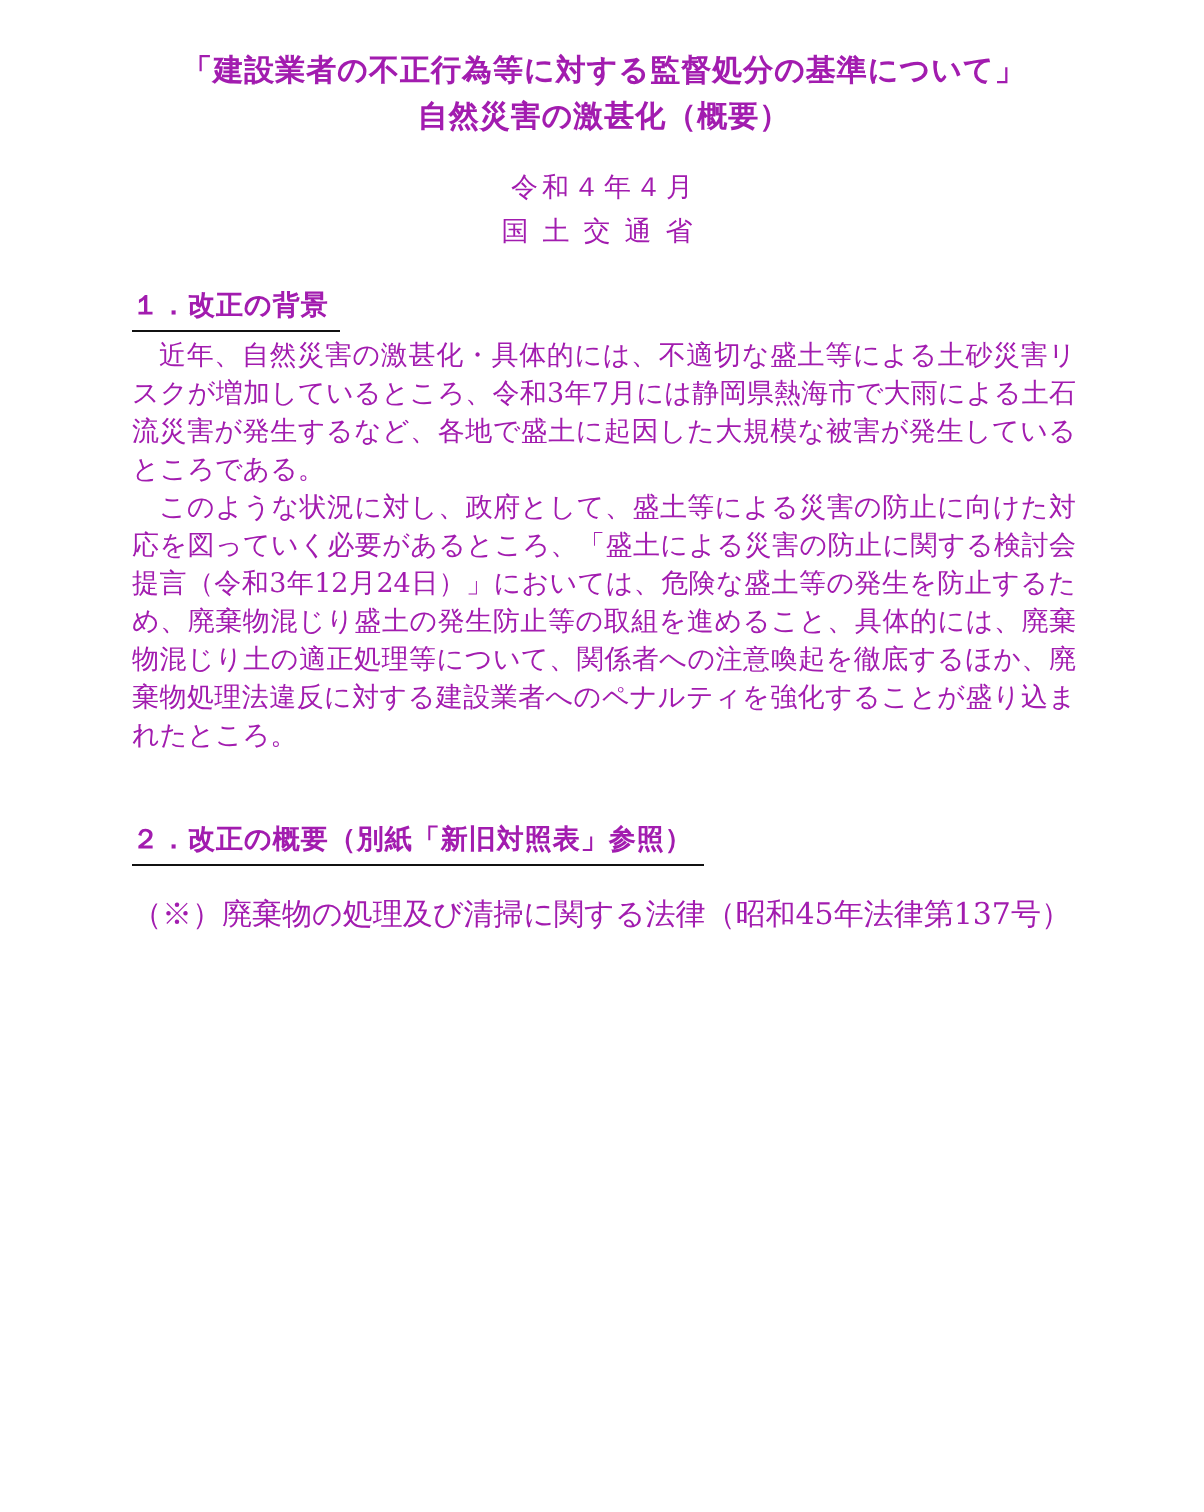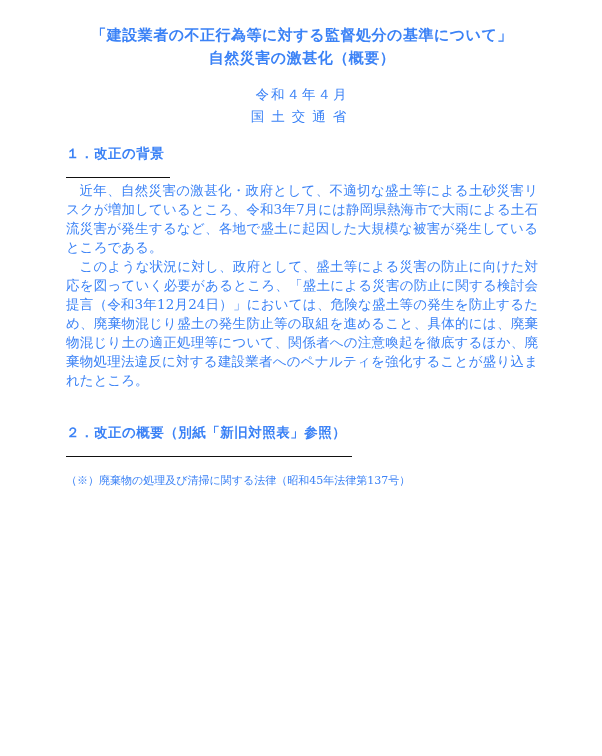--- a/index.html
+++ b/index.html
@@ -6,21 +6,21 @@
     margin: 0;
     padding: 0;
     background: #ffffff;
   }
   .page {
     position: relative;
     width: 602px;
     height: 756px;
     box-sizing: border-box;
     background: #ffffff;
-    color: #3b82f6;
+    color: #a21caf;
     font-family: "DejaVu Serif", "Liberation Serif", serif;
     padding: 24px 64px 0 66px;
     overflow: hidden;
   }
   .doc-title {
     font-family: "DejaVu Sans", "Liberation Sans", sans-serif;
     font-weight: bold;
     font-size: 15px;
     line-height: 23px;
     text-align: center;
@@ -42,42 +42,42 @@
   .sec-heading {
     font-family: "DejaVu Sans", "Liberation Sans", sans-serif;
     font-weight: bold;
     font-size: 13.5px;
     line-height: 20px;
     margin: 0;
   }
   .sec-heading > span {
     display: inline-block;
     border-bottom: 1.6px solid #111111;
-    padding-bottom: 14px;
+    padding-bottom: 2px;
     padding-right: 6px;
     letter-spacing: 0.5px;
   }
   .heading-1 { margin-top: 13px; }
   .heading-2 { margin-top: 32px; }
   .body-block { margin-top: 3px; }
   .body-para {
     margin: 0;
     font-size: 13.5px;
     line-height: 19px;
     text-align: justify;
     text-indent: 1em;
   }
   .sup-ref {
     font-size: 9px;
     vertical-align: super;
     line-height: 0;
   }
   .note-line {
     margin-top: 16px;
-    font-size: 11px;
+    font-size: 15px;
     line-height: 16px;
   }
 </style>
 </head>
 <body>
 
 <div class="page">
 
   <div class="doc-title">
     <div>「建設業者の不正行為等に対する監督処分の基準について」</div>
@@ -86,21 +86,21 @@
 
   <div class="meta-block">
     <div class="meta-date">令和４年４月</div>
     <div class="meta-org">国土交通省</div>
   </div>
 
   <h2 class="sec-heading heading-1">
     <span>１．改正の背景</span>
   </h2>
   <div class="body-block">
-    <p class="body-para">近年、自然災害の激甚化・政府として、不適切な盛土等による土砂災害リスクが増加しているところ、令和3年7月には静岡県熱海市で大雨による土石流災害が発生するなど、各地で盛土に起因した大規模な被害が発生しているところである。</p>
+    <p class="body-para">近年、自然災害の激甚化・具体的には、不適切な盛土等による土砂災害リスクが増加しているところ、令和3年7月には静岡県熱海市で大雨による土石流災害が発生するなど、各地で盛土に起因した大規模な被害が発生しているところである。</p>
     <p class="body-para">このような状況に対し、政府として、盛土等による災害の防止に向けた対応を図っていく必要があるところ、「盛土による災害の防止に関する検討会提言（令和3年12月24日）」においては、危険な盛土等の発生を防止するため、廃棄物混じり盛土の発生防止等の取組を進めること、具体的には、廃棄物混じり土の適正処理等について、関係者への注意喚起を徹底するほか、廃棄物処理法違反に対する建設業者へのペナルティを強化することが盛り込まれたところ。</p>
   </div>
 
   <h2 class="sec-heading heading-2">
     <span>２．改正の概要（別紙「新旧対照表」参照）</span>
   </h2>
   <div class="note-line">（※）廃棄物の処理及び清掃に関する法律（昭和45年法律第137号）</div>
 
 </div>
 

